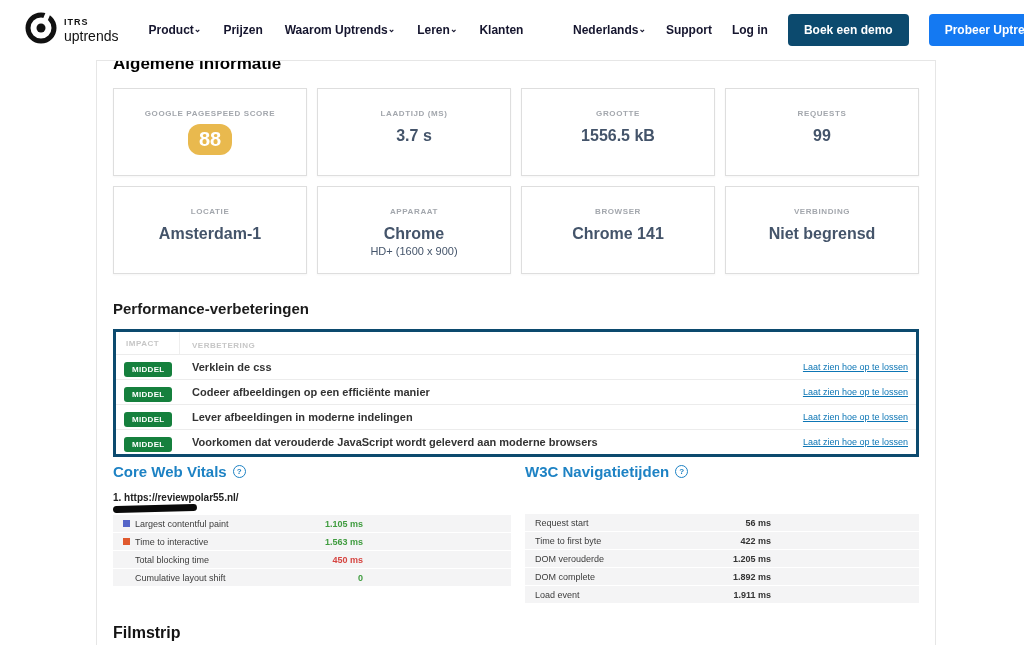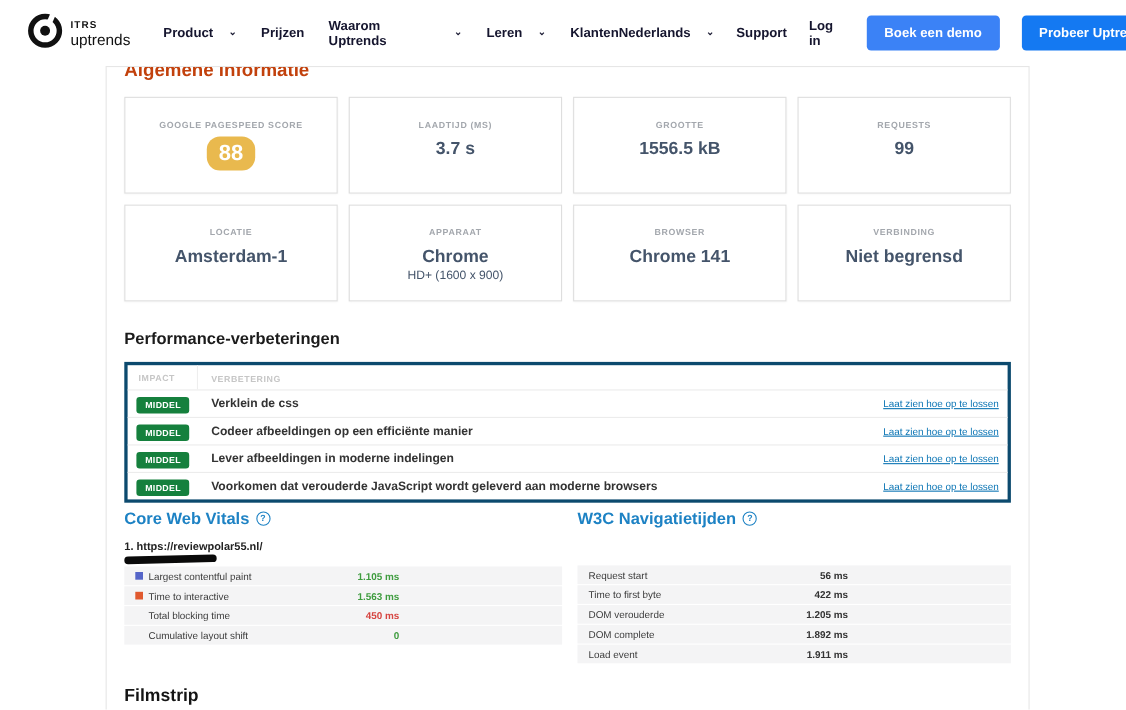--- a/index.html
+++ b/index.html
@@ -9,33 +9,33 @@
 
   
   .topnav { position:absolute; top:0; left:16px; width:1024px; height:60px;
     display:flex; align-items:center; padding-left:8px; background:#fff; z-index:5; }
   .logo { display:flex; align-items:center; gap:6px; cursor:pointer; }
   .logo-text { display:flex; flex-direction:column; line-height:1; }
   .logo-top { font-size:9px; font-weight:700; letter-spacing:1px; color:#111; }
   .logo-bottom { font-size:14px; font-weight:400; color:#111; margin-top:2px; }
   .nav-links { display:flex; gap:22px; margin-left:30px; }
   .nav-item { font-size:12px; font-weight:700; color:#15152e; text-decoration:none;
-    display:flex; align-items:center; gap:14px; cursor:pointer; }
+    display:flex; align-items:center; gap:0; cursor:pointer; }
   .chev { font-size:9px; color:#15152e; position:relative; top:-1px; }
   .nav-right { margin-left:auto; display:flex; align-items:center; gap:20px; }
   .btn { border:none; border-radius:4px; color:#fff; font-weight:700; font-size:12px;
     padding:9px 16px; cursor:pointer; white-space:nowrap;
     font-family:"Liberation Sans", sans-serif; }
-  .btn-demo { background:#3b82f6; }
+  .btn-demo { background:#0c4a6e; }
   .btn-try  { background:#1479f2; margin-right:-22px; }
 
   
   .card { position:absolute; left:96px; top:60px; width:840px; height:600px;
     background:#fff; border:1px solid #e6e6e6; padding:0 16px; overflow:hidden; }
-  .general-title { font-size:17px; font-weight:700; color:#c2410c; margin-top:-7px; }
+  .general-title { font-size:17px; font-weight:700; color:#000000; margin-top:-7px; }
 
   .metrics { display:grid; grid-template-columns:repeat(4,1fr); gap:10px; margin-top:14px; }
   .metric { border:1px solid #dedede; background:#fff; height:88px; text-align:center;
     box-shadow:0 1px 2px rgba(0,0,0,.04); }
   .metric-label { font-size:8px; font-weight:700; letter-spacing:.6px; color:#a3a7ad;
     text-transform:uppercase; margin-top:20px; }
   .metric-value { font-size:16px; font-weight:700; color:#44546a; margin-top:9px; }
   .metric-sub { font-size:11px; color:#44546a; margin-top:2px; }
   .score-badge { display:inline-block; background:#e9b94e; color:#fff; font-size:20px;
     font-weight:700; padding:4px 11px; border-radius:12px; margin-top:6px; }

